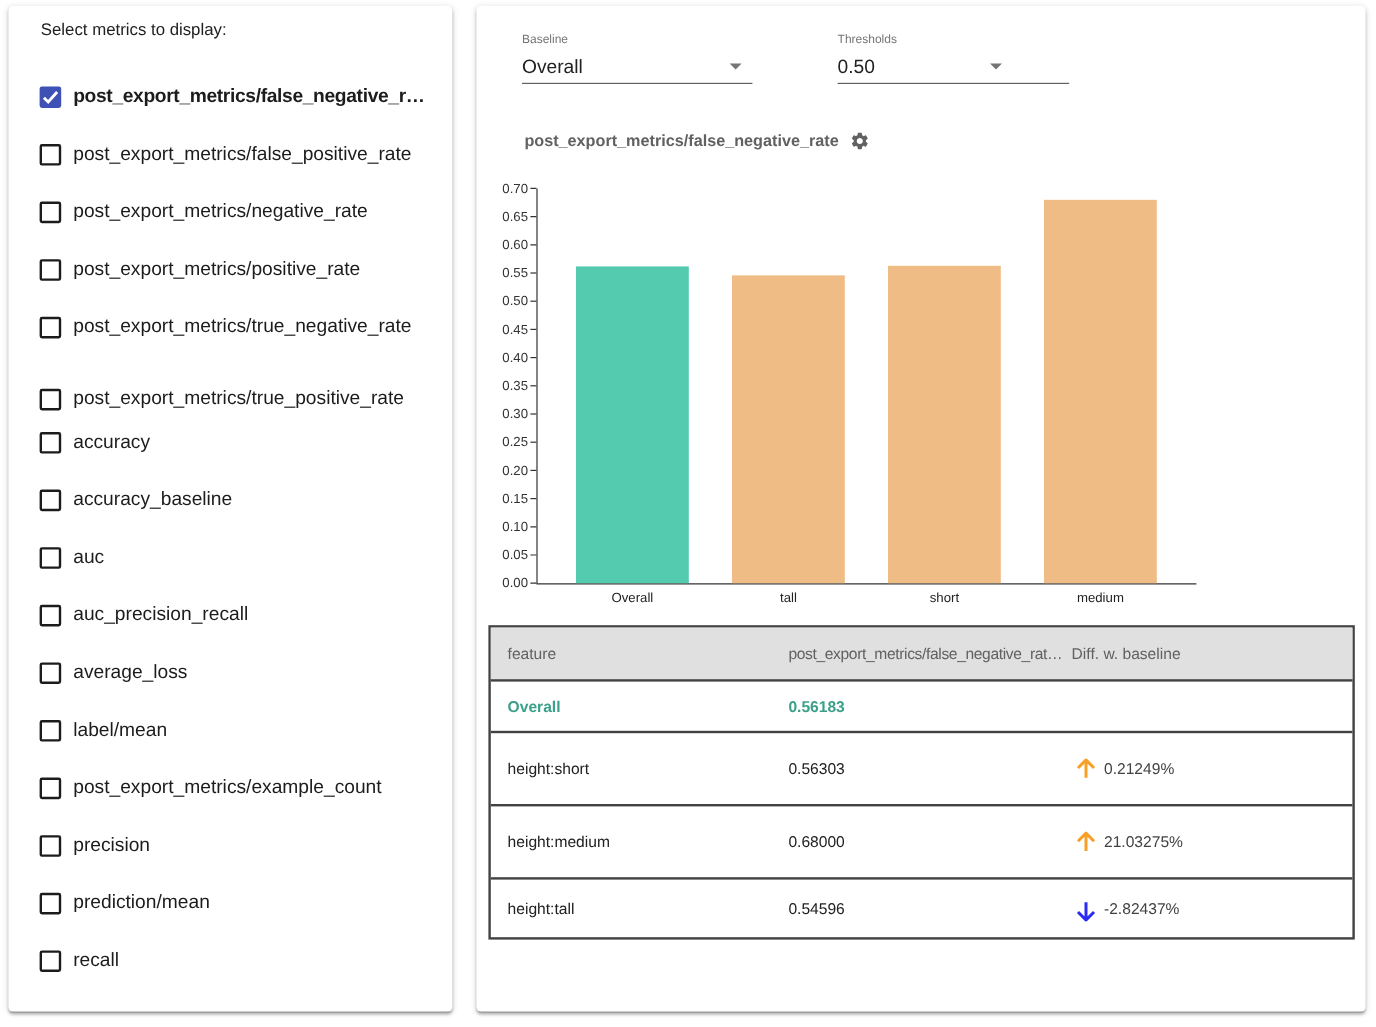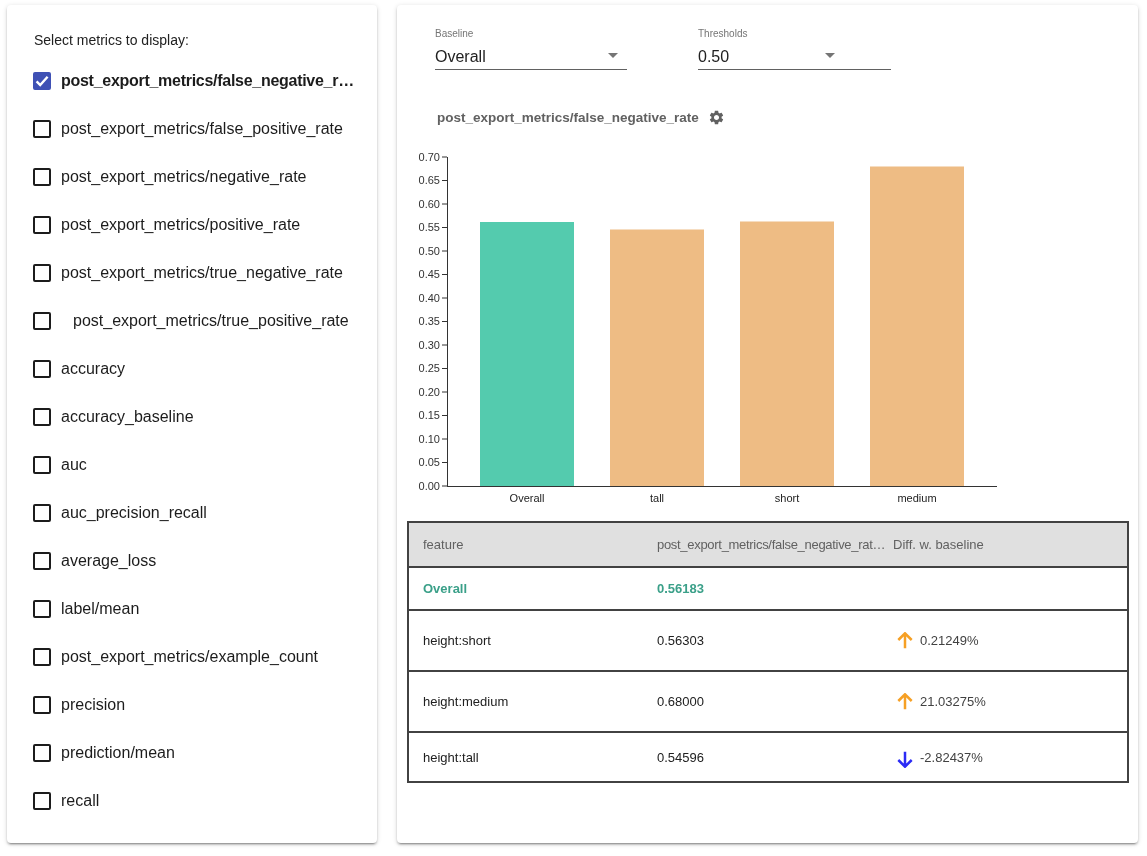--- a/index.html
+++ b/index.html
@@ -3,21 +3,21 @@
 <meta charset="utf-8">
 <style>
   html,body{margin:0;padding:0;background:#fff;}
   body{width:1147px;height:856px;position:relative;font-family:"Liberation Sans",sans-serif;overflow:hidden;}
   .card{position:absolute;background:#fff;border-radius:4px;
         box-shadow:0 2px 2px 0 rgba(0,0,0,.18), 0 1px 5px 0 rgba(0,0,0,.15), 0 3px 1px -2px rgba(0,0,0,.2);}
   #leftcard{left:7px;top:5px;width:370px;height:838px;}
   #rightcard{left:397px;top:5px;width:741px;height:838px;}
   .abs{position:absolute;}
   
-  .seltitle{left:34px;top:32px;font-size:14px;color:#212121;}
+  .seltitle{left:34px;top:16px;font-size:14px;color:#212121;}
   .item{position:absolute;left:33px;height:18px;display:flex;align-items:center;}
   .cb{width:14px;height:14px;border:2px solid #1c1c1c;border-radius:2px;flex:0 0 auto;}
   .cb.on{border-color:#3f51b5;background:#3f51b5;position:relative;}
   .cb.on svg{position:absolute;left:-2px;top:-2px;}
   .itxt{margin-left:10px;font-size:16px;color:#1c1c1c;white-space:nowrap;}
   .item.on .itxt{font-weight:bold;letter-spacing:-0.28px;}
   
   .sel{position:absolute;top:27px;width:192px;}
   .sellab{font-size:10px;color:#757575;line-height:14px;}
   .selval{font-size:16px;color:#212121;line-height:21px;margin-top:5px;}
@@ -64,21 +64,21 @@
       <div class="itxt">post_export_metrics/negative_rate</div>
     </div>
     <div class="item " style="top:216px;">
       <div class="cb "></div>
       <div class="itxt">post_export_metrics/positive_rate</div>
     </div>
     <div class="item " style="top:264px;">
       <div class="cb "></div>
       <div class="itxt">post_export_metrics/true_negative_rate</div>
     </div>
-    <div class="item " style="top:312px;gap:12px;">
+    <div class="item " style="top:324px;">
       <div class="cb "></div>
       <div class="itxt">post_export_metrics/true_positive_rate</div>
     </div>
     <div class="item " style="top:360px;">
       <div class="cb "></div>
       <div class="itxt">accuracy</div>
     </div>
     <div class="item " style="top:408px;">
       <div class="cb "></div>
       <div class="itxt">accuracy_baseline</div>

